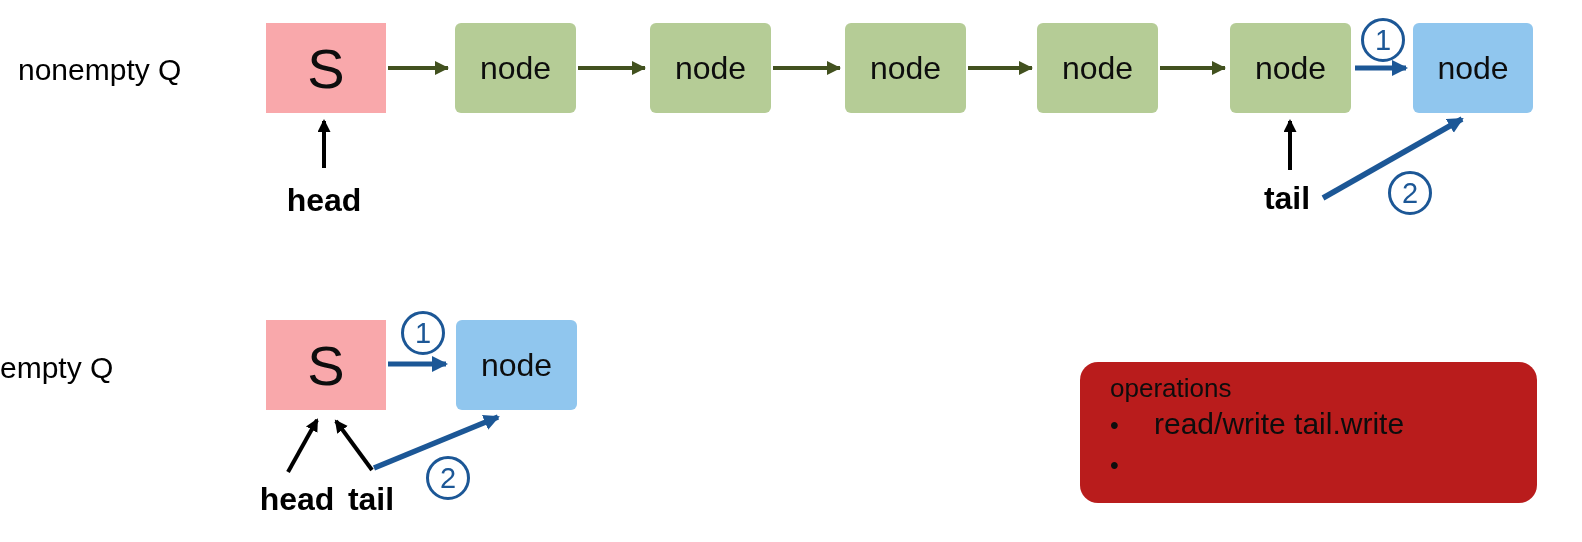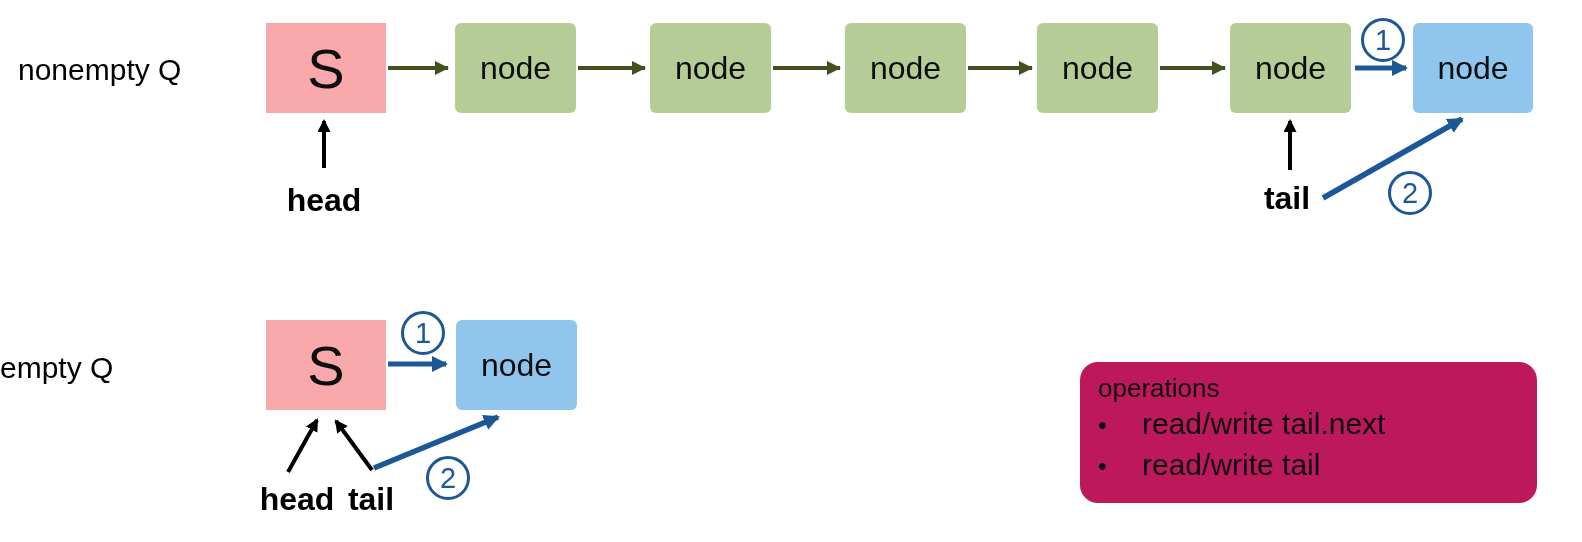--- a/index.html
+++ b/index.html
@@ -29,22 +29,22 @@
     font-size:32px;font-weight:bold;color:#000;white-space:nowrap;
   }
   .badge{
     position:absolute;width:44px;height:44px;box-sizing:border-box;
     border:3px solid #1c5796;border-radius:50%;
     display:flex;align-items:center;justify-content:center;
     font-size:29px;color:#1c5796;background:transparent;
   }
   .ops{
     position:absolute;left:1080px;top:362px;width:457px;height:141px;
-    box-sizing:border-box;background:#be185d;border-radius:18px;
-    padding:10px 10px 0 18px;color:#0d0d0d;
+    box-sizing:border-box;background:#b91c1c;border-radius:18px;
+    padding:10px 10px 0 30px;color:#0d0d0d;
   }
   .ops-title{font-size:26px;line-height:32px;}
   .ops-item{display:flex;align-items:baseline;font-size:30px;line-height:40px;}
   .ops-bullet{width:44px;font-size:25px;}
 </style>
 </head>
 <body>
 
 <div class="canvas">
 
@@ -130,21 +130,20 @@
     <span>1</span>
   </div>
   <div class="badge" style="left:426px;top:456px;">
     <span>2</span>
   </div>
 
   <div class="ops">
     <div class="ops-title">operations</div>
     <div class="ops-item">
       <span class="ops-bullet">•</span>
-      <span>read/write tail.next</span>
+      <span>read/write tail.write</span>
     </div>
     <div class="ops-item">
       <span class="ops-bullet">•</span>
-      <span>read/write tail</span>
     </div>
   </div>
 
 </div>
 
 </body></html>

